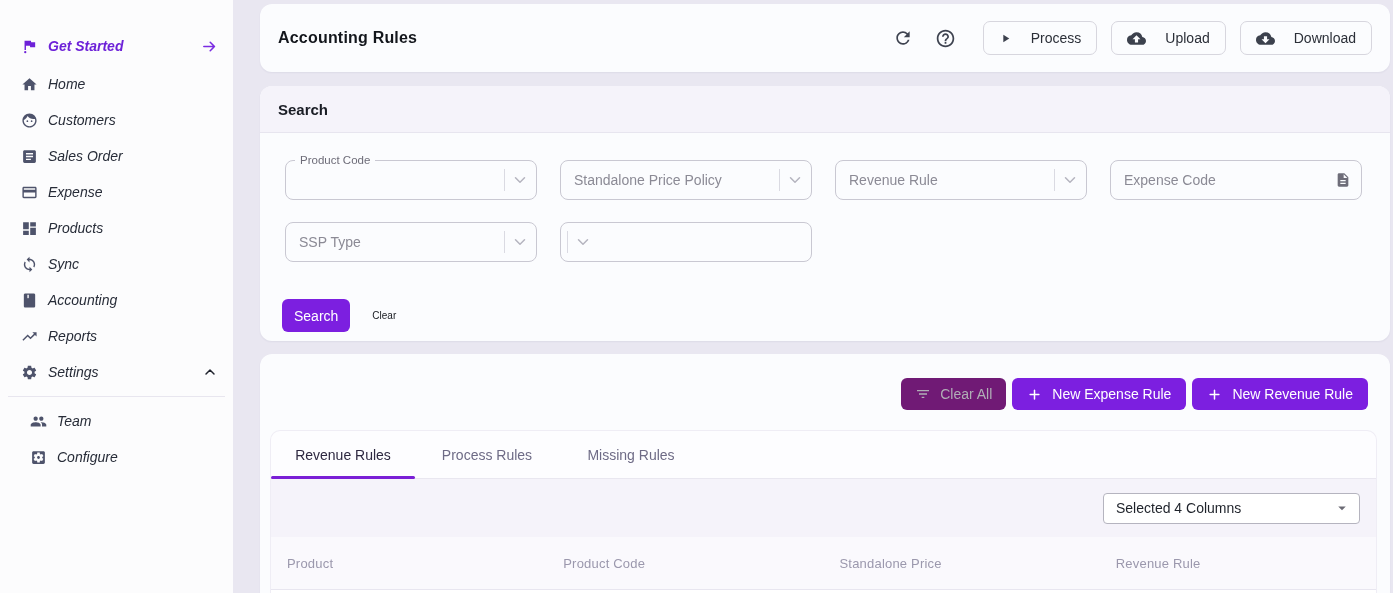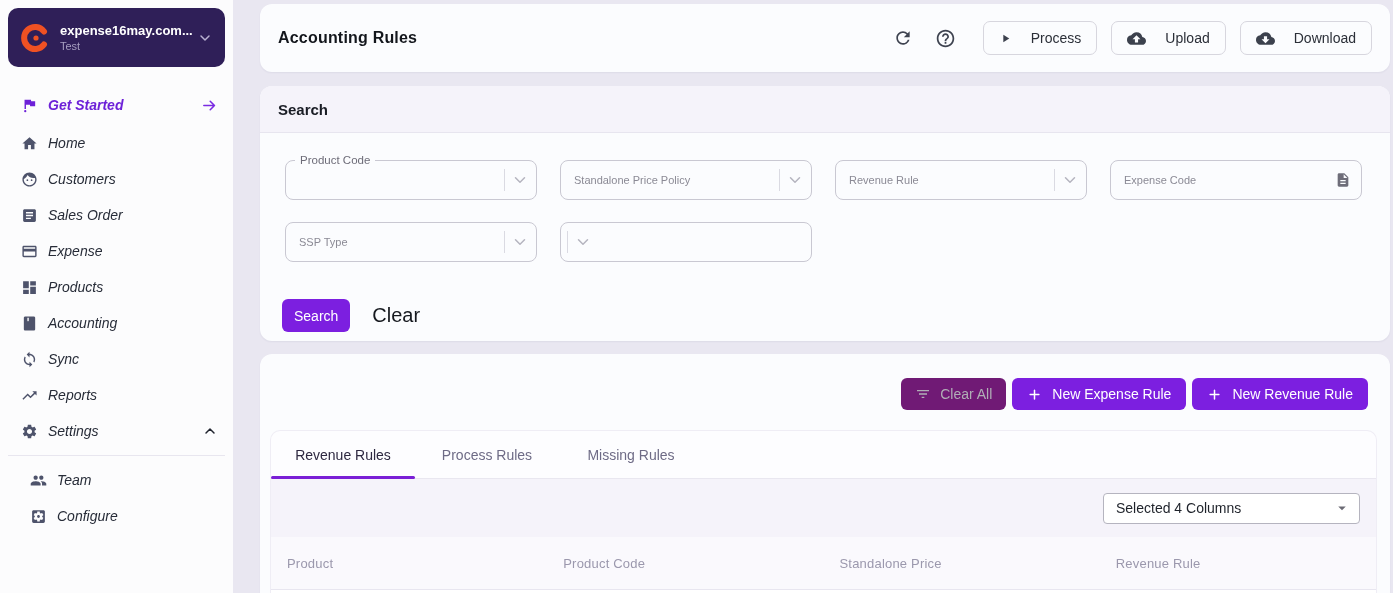--- a/index.html
+++ b/index.html
@@ -90,40 +90,40 @@
   .search-title { font-size:15px; font-weight:bold; color:#191c24; }
   .fields { padding:27px 18px 0 25px; }
   .frow { display:flex; gap:23px; }
   .frow + .frow { margin-top:22px; }
   .field {
     position:relative; width:252px; height:40px;
     border:1px solid #c9c8d2; border-radius:8px;
     background:transparent;
     display:flex; align-items:center; cursor:pointer;
   }
-  .field .ph { font-size:11px; color:#8b8a95; padding-left:13px; flex:1; white-space:nowrap; overflow:hidden; }
+  .field .ph { font-size:14px; color:#8b8a95; padding-left:13px; flex:1; white-space:nowrap; overflow:hidden; }
   .field .sel-end {
     display:flex; align-items:center; color:#b5b4bf;
     border-left:1px solid #dadae2; height:22px; padding:0 7px 0 6px; margin-left:6px;
   }
   .field .end-ico { display:flex; color:#6e6d79; padding-right:10px; }
   .float-label {
     position:absolute; top:-8px; left:9px;
     font-size:11.5px; color:#6d6c78;
     background:#fbfcfe; padding:0 5px; line-height:14px;
   }
   .search-actions { display:flex; align-items:center; padding-left:22px; margin-top:37px; }
   .btn-primary {
     height:33px; background:#7c1fe0; color:#ffffff;
     border:none; border-radius:6px; padding:0 12px;
     font-size:14px; font-family:inherit; cursor:pointer;
   }
   .btn-text {
     margin-left:22px; background:none; border:none;
-    font-size:20px; color:#16191f; font-family:inherit; cursor:pointer;
+    font-size:10px; color:#16191f; font-family:inherit; cursor:pointer;
   }
 
   
   .rules-card { flex:1; display:flex; flex-direction:column; padding-top:24px; border-radius:12px 12px 0 0; overflow:hidden; }
   .rules-actions { display:flex; align-items:center; justify-content:flex-end; padding-right:22px; gap:6px; }
   .btn-disabled {
     height:32px; display:flex; align-items:center;
     background:#701a75; color:#b0aeb6; border:none; border-radius:6px;
     padding:0 14px; font-size:14px; font-family:inherit; cursor:default;
   }
@@ -165,37 +165,20 @@
   }
   .col-select .caret { margin-left:auto; color:#6b6a74; display:flex; }
   .thead { height:53px; background:#faf9fd; border-bottom:1px solid #e8e6f0; display:flex; align-items:center; }
   .th { width:25%; padding-left:16px; font-size:13px; color:#9b98ad; letter-spacing:.2px; }
   .tbody { flex:1; background:#ffffff; }
 </style>
 </head>
 <body>
 
 <aside class="sidebar">
-  <div class="ws-badge">
-    <span class="ws-logo">
-      <svg viewBox="0 0 32 32" width="32" height="32">
-          <path d="M25 9.5 A11 11 0 1 0 25 22.5" fill="none" stroke="#f05123" stroke-width="6" stroke-linecap="round"></path>
-          <circle cx="17" cy="16" r="2.6" fill="#f05123"></circle>
-        </svg>
-    </span>
-    <div class="ws-text">
-      <div class="ws-name">expense16may.com...</div>
-      <div class="ws-env">Test</div>
-    </div>
-    <span class="ws-chev">
-      <svg viewBox="0 0 24 24" width="16" height="16" fill="none" stroke="currentColor" stroke-width="2.2" stroke-linecap="round" stroke-linejoin="round">
-          <path d="M6 9l6 6 6-6"></path>
-        </svg>
-    </span>
-  </div>
 
   <nav>
     <div class="nav-item get-started">
       <span class="icon">
         <svg viewBox="0 0 24 24" width="17" height="17" fill="currentColor">
             <path d="M14.4 6L14 4H5v13h2v-6h5.6l.4 2h7V6z"></path>
             <circle cx="6" cy="20" r="1.6"></circle>
           </svg>
       </span>
       <span class="lbl">Get Started</span>
@@ -247,33 +230,33 @@
         <svg viewBox="0 0 24 24" width="17" height="17" fill="currentColor">
             <path d="M3 13h8V3H3v10zm0 8h8v-6H3v6zm10 0h8V11h-8v10zm0-18v6h8V3h-8z"></path>
           </svg>
       </span>
       <span class="lbl">Products</span>
     </div>
 
     <div class="nav-item">
       <span class="icon">
         <svg viewBox="0 0 24 24" width="17" height="17" fill="currentColor">
+            <path d="M12 4V1L8 5l4 4V6c3.31 0 6 2.69 6 6 0 1.01-.25 1.97-.7 2.8l1.46 1.46A7.93 7.93 0 0 0 20 12c0-4.42-3.58-8-8-8zm0 14c-3.31 0-6-2.69-6-6 0-1.01.25-1.97.7-2.8L5.24 7.74A7.93 7.93 0 0 0 4 12c0 4.42 3.58 8 8 8v3l4-4-4-4v3z"></path>
+          </svg>
+      </span>
+      <span class="lbl">Sync</span>
+    </div>
+
+    <div class="nav-item">
+      <span class="icon">
+        <svg viewBox="0 0 24 24" width="17" height="17" fill="currentColor">
             <path d="M18 2H6c-1.1 0-2 .9-2 2v16c0 1.1.9 2 2 2h12c1.1 0 2-.9 2-2V4c0-1.1-.9-2-2-2zM9 4h2v5l-1-.75L9 9V4z"></path>
           </svg>
       </span>
       <span class="lbl">Accounting</span>
-    </div>
-
-    <div class="nav-item">
-      <span class="icon">
-        <svg viewBox="0 0 24 24" width="17" height="17" fill="currentColor">
-            <path d="M12 4V1L8 5l4 4V6c3.31 0 6 2.69 6 6 0 1.01-.25 1.97-.7 2.8l1.46 1.46A7.93 7.93 0 0 0 20 12c0-4.42-3.58-8-8-8zm0 14c-3.31 0-6-2.69-6-6 0-1.01.25-1.97.7-2.8L5.24 7.74A7.93 7.93 0 0 0 4 12c0 4.42 3.58 8 8 8v3l4-4-4-4v3z"></path>
-          </svg>
-      </span>
-      <span class="lbl">Sync</span>
     </div>
 
     <div class="nav-item">
       <span class="icon">
         <svg viewBox="0 0 24 24" width="17" height="17" fill="currentColor">
             <path d="M16 6l2.29 2.29-4.88 4.88-4-4L2 16.59 3.41 18l6-6 4 4 6.3-6.29L22 12V6h-6z"></path>
           </svg>
       </span>
       <span class="lbl">Reports</span>
     </div>

